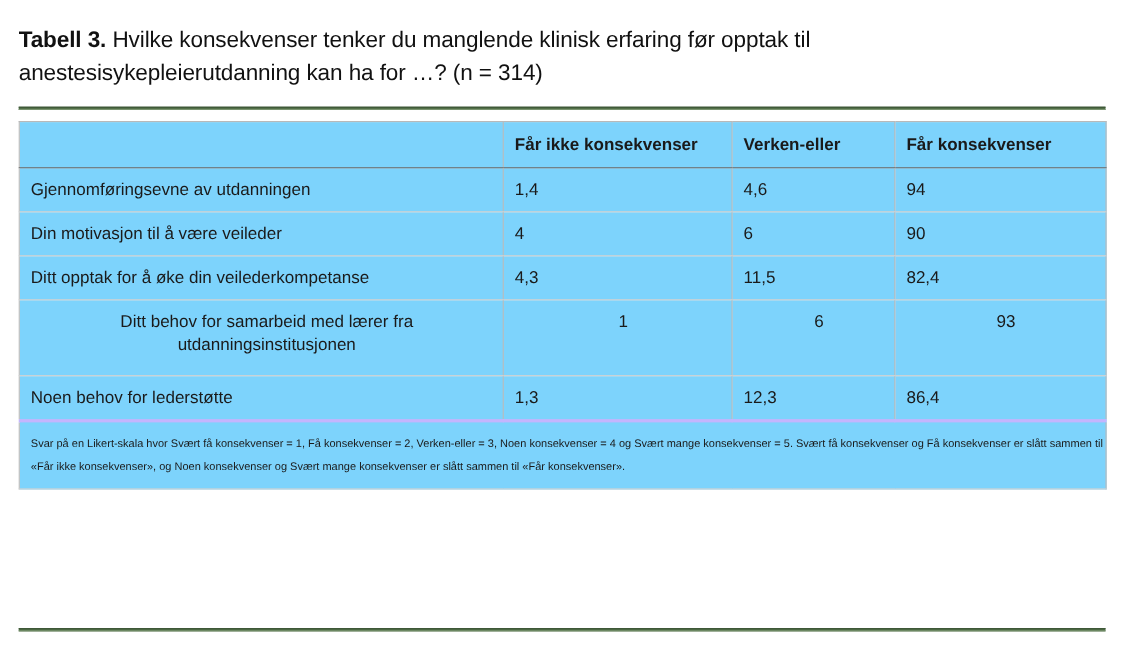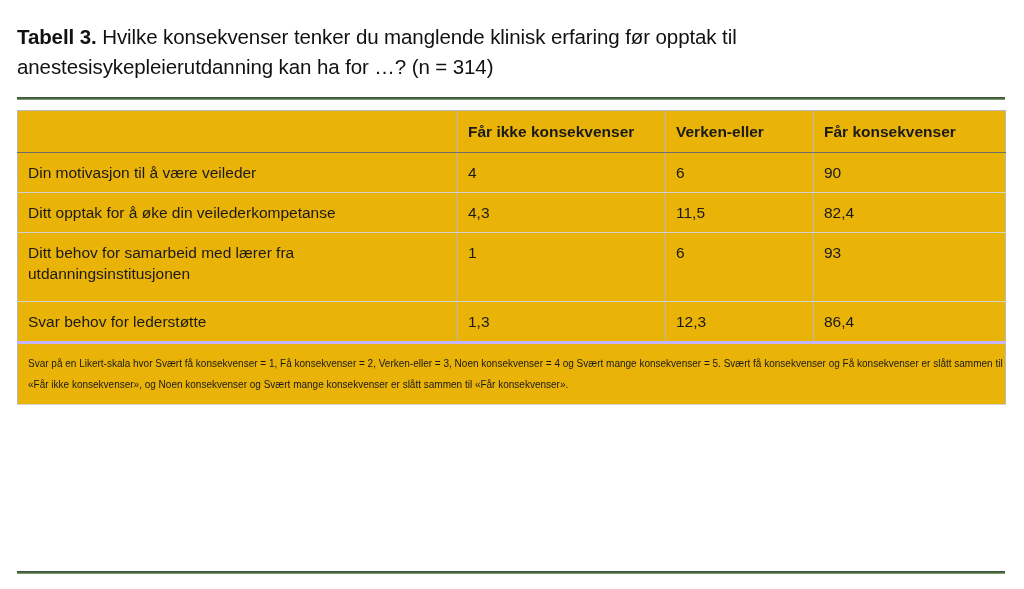--- a/index.html
+++ b/index.html
@@ -69,41 +69,41 @@
     font-size: 15.5px;
     color: #1a1a1a;
   }
   table.data th,
   table.data td {
     vertical-align: top;
     padding: 9px 0 9px 10px;
     border-left: 1px solid #b9b9b9;
     border-right: 1px solid #b9b9b9;
     border-bottom: 1px solid #d2d2d2;
-    background: #eab308;
+    background: #7dd3fc;
     line-height: 21px;
   }
   table.data thead th {
     font-weight: bold;
     font-size: 15.5px;
     border-top: 1px solid #b9b9b9;
     border-bottom: 1.6px solid #6e6e6e;
     padding-top: 10px;
     padding-bottom: 10px;
     text-align: left;
   }
   table.data thead th.corner {
     font-weight: normal;
   }
   col.c-item  { width: 440px; }
   col.c-col1  { width: 208px; }
   col.c-col2  { width: 148px; }
   col.c-col3  { width: 192px; }
 
-  tr.r-tall td { height: 50px; }
+  tr.r-tall td { height: 50px; text-align: center; }
 
   td.note {
     border-top: 3px solid #c4b5fd;
     border-bottom: 1px solid #b9b9b9;
     padding: 10px 14px 12px 10px;
     font-size: 10px;
     line-height: 24.5px;
   }
 </style>
 </head>
@@ -129,39 +129,45 @@
       <thead>
         <tr>
           <th class="corner"></th>
           <th>Får ikke konsekvenser</th>
           <th>Verken-eller</th>
           <th>Får konsekvenser</th>
         </tr>
       </thead>
       <tbody>
         <tr>
+          <td>Gjennomføringsevne av utdanningen</td>
+          <td>1,4</td>
+          <td>4,6</td>
+          <td>94</td>
+        </tr>
+        <tr>
           <td>Din motivasjon til å være veileder</td>
           <td>4</td>
           <td>6</td>
           <td>90</td>
         </tr>
         <tr>
           <td>Ditt opptak for å øke din veilederkompetanse</td>
           <td>4,3</td>
           <td>11,5</td>
           <td>82,4</td>
         </tr>
         <tr class="r-tall">
           <td>Ditt behov for samarbeid med lærer fra utdanningsinstitusjonen</td>
           <td>1</td>
           <td>6</td>
           <td>93</td>
         </tr>
         <tr>
-          <td>Svar behov for lederstøtte</td>
+          <td>Noen behov for lederstøtte</td>
           <td>1,3</td>
           <td>12,3</td>
           <td>86,4</td>
         </tr>
         <tr>
           <td class="note" colspan="4">Svar på en Likert-skala hvor Svært få konsekvenser = 1, Få konsekvenser = 2, Verken-eller = 3, Noen konsekvenser = 4 og Svært mange konsekvenser = 5. Svært få konsekvenser og Få konsekvenser er slått sammen til «Får ikke konsekvenser», og Noen konsekvenser og Svært mange konsekvenser er slått sammen til «Får konsekvenser».</td>
         </tr>
       </tbody>
     </table>
   </div>

